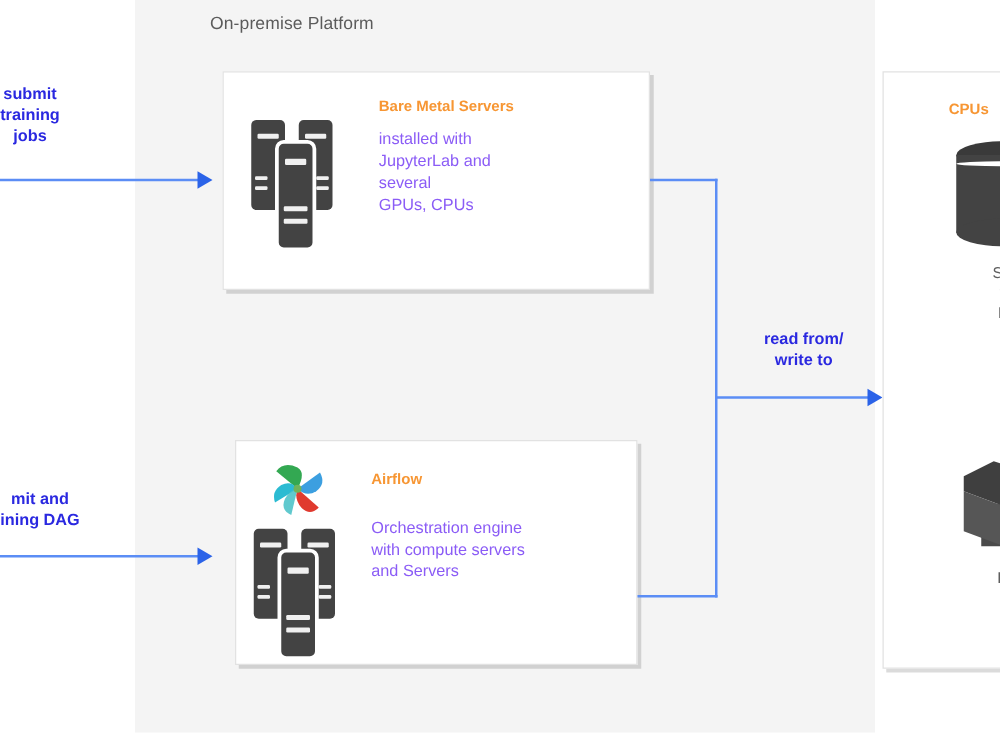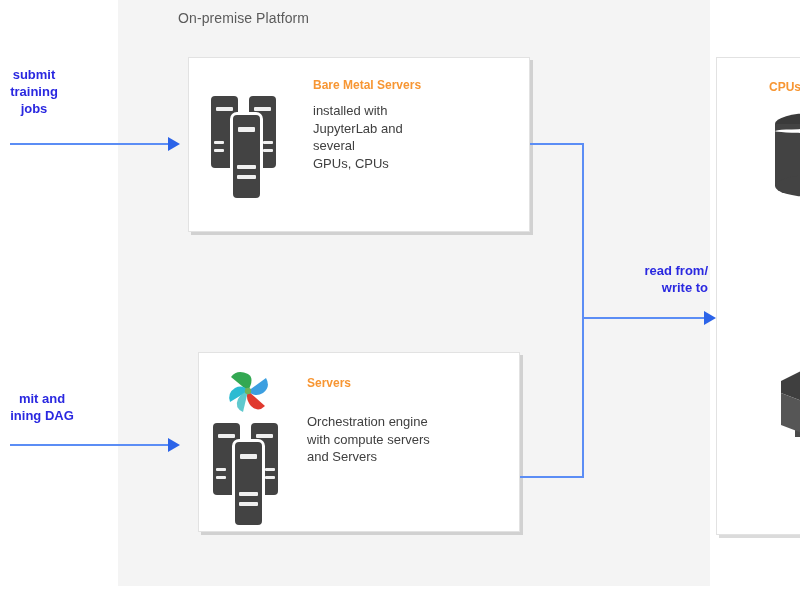--- a/index.html
+++ b/index.html
@@ -3,21 +3,21 @@
 <meta charset="utf-8">
 <style>
   html,body{margin:0;padding:0;}
   body{
     width:800px;height:600px;
     background:#ffffff;
     font-family:"Liberation Sans", sans-serif;
     overflow:hidden;
     position:relative;
   }
-  .stage{position:absolute;left:10px;top:0;width:692px;height:600px;}
+  .stage{position:absolute;left:0;top:0;width:692px;height:600px;}
 
   
   .onprem-panel{
     position:absolute;
     left:108px;top:0px;width:592px;height:586px;
     background:#f4f4f4;
   }
   .onprem-title{
     position:absolute;
     left:168px;top:10px;
@@ -39,21 +39,21 @@
     position:absolute;
     font-size:12px;
     font-weight:bold;
     color:#f79633;
     white-space:nowrap;
   }
   .card-desc{
     position:absolute;
     font-size:13px;
     line-height:17.5px;
-    color:#404040;
+    color:#8b5cf6;
     white-space:pre-line;
   }
 
   
   #card-bare{left:178px;top:57px;width:342px;height:175px;}
   #card-air {left:188px;top:352px;width:322px;height:180px;}
   #card-data{left:706px;top:57px;width:180px;height:478px;}
 
   
   .servers{position:absolute;}
@@ -180,35 +180,35 @@
         <div class="bar" style="left:14px;top:45px;width:10px;height:3px;"></div>
         <div class="bar" style="left:14px;top:53px;width:10px;height:3px;"></div>
       </div>
       <div class="srv front" style="left:19px;top:24px;">
         <div class="bar" style="left:5px;top:12px;width:17px;height:5px;"></div>
         <div class="bar" style="left:4px;top:50px;width:19px;height:4px;"></div>
         <div class="bar" style="left:4px;top:60px;width:19px;height:4px;"></div>
       </div>
     </div>
 
-    <div class="card-title" style="left:108px;top:23px;">Servers</div>
+    <div class="card-title" style="left:108px;top:23px;">Airflow</div>
     <div class="card-desc" style="left:108px;top:60px;width:200px;">Orchestration engine
 with compute servers
 and Servers</div>
   </div>
 
   <div class="conn h" style="left:520px;top:143px;width:54px;"></div>
   <div class="conn v" style="left:572px;top:143px;height:175px;"></div>
 
   <div class="conn h" style="left:510px;top:476px;width:64px;"></div>
   <div class="conn v" style="left:572px;top:318px;height:160px;"></div>
 
   <div class="conn h" style="left:572px;top:317px;width:126px;"></div>
   <div class="arrowhead" style="left:694px;top:311px;"></div>
-  <div class="edge-label" style="left:588px;top:262px;width:110px;text-align:right;">read from/
+  <div class="edge-label" style="left:588px;top:262px;width:110px;">read from/
 write to</div>
 
   <div class="card" id="card-data">
 
     <div class="card-title" style="left:52px;top:22px;">CPUs</div>
 
     <div style="position:absolute;left:58px;top:55px;width:76px;height:86px;">
       <div class="cyl-cap top" style="left:0px;top:0px;width:76px;height:22px;"></div>
       <div class="cyl-body" style="left:0px;top:11px;width:76px;height:62px;"></div>
       <div class="cyl-cap" style="left:0px;top:62px;width:76px;height:22px;"></div>

